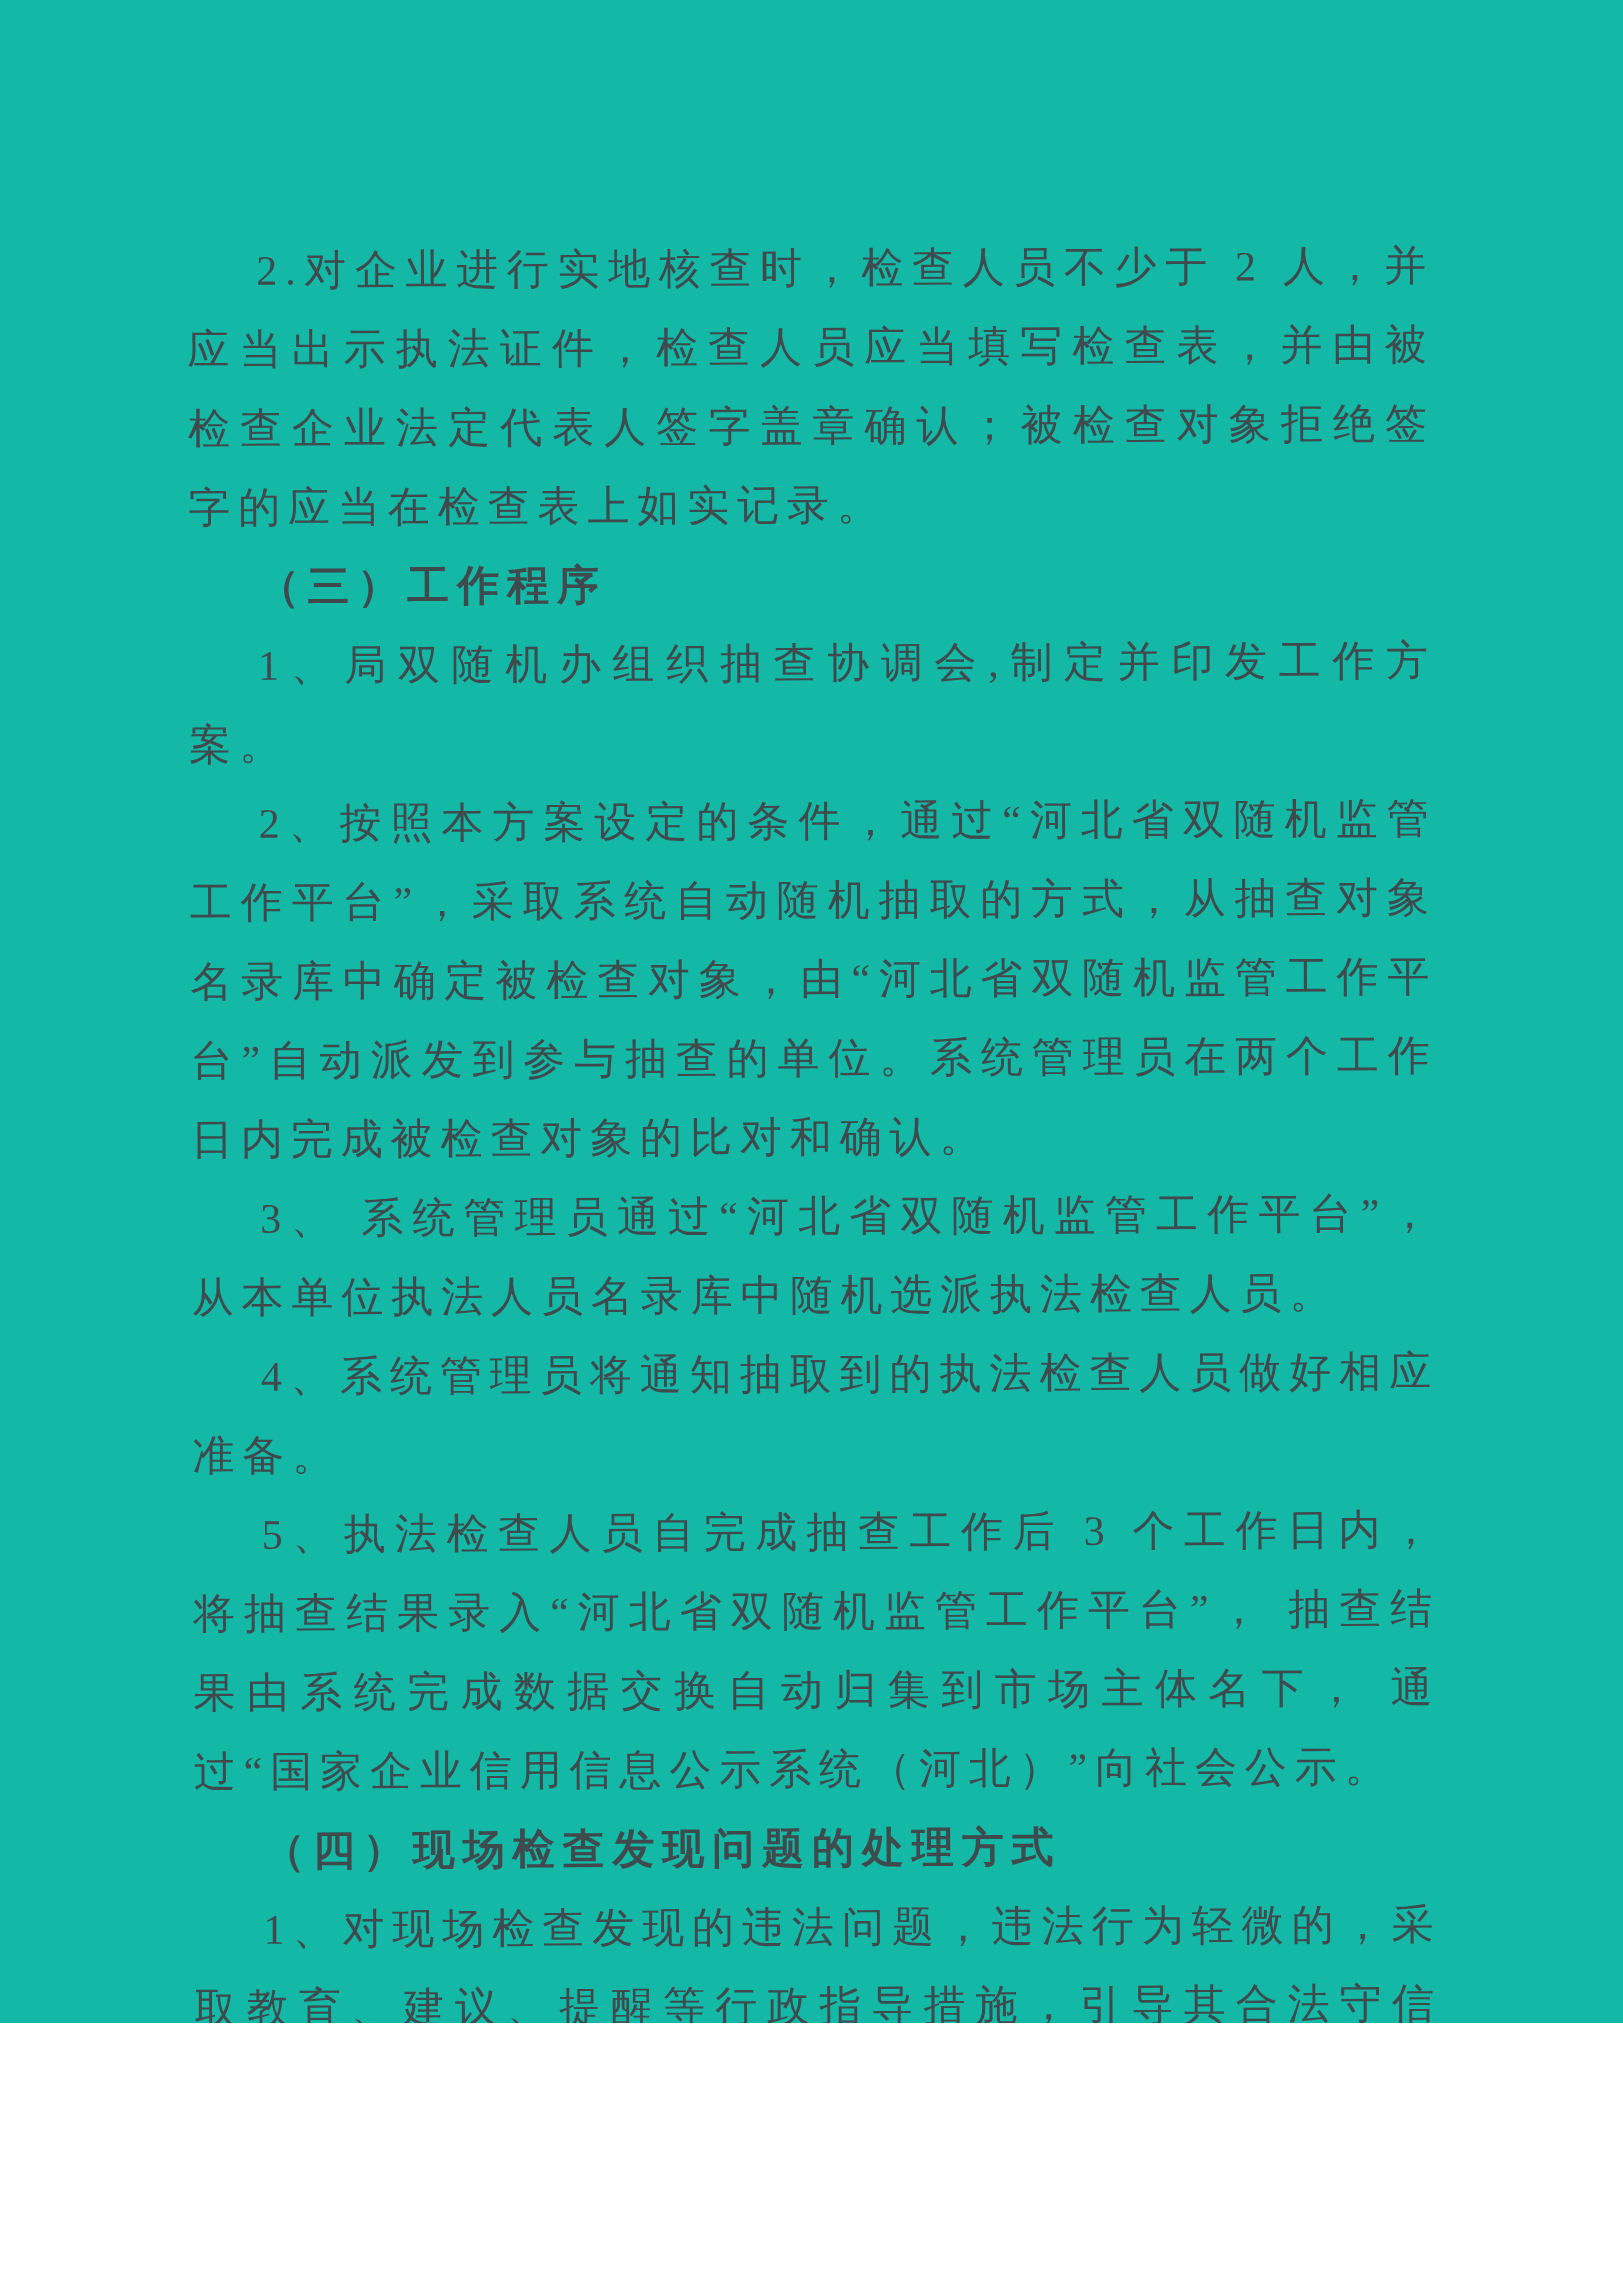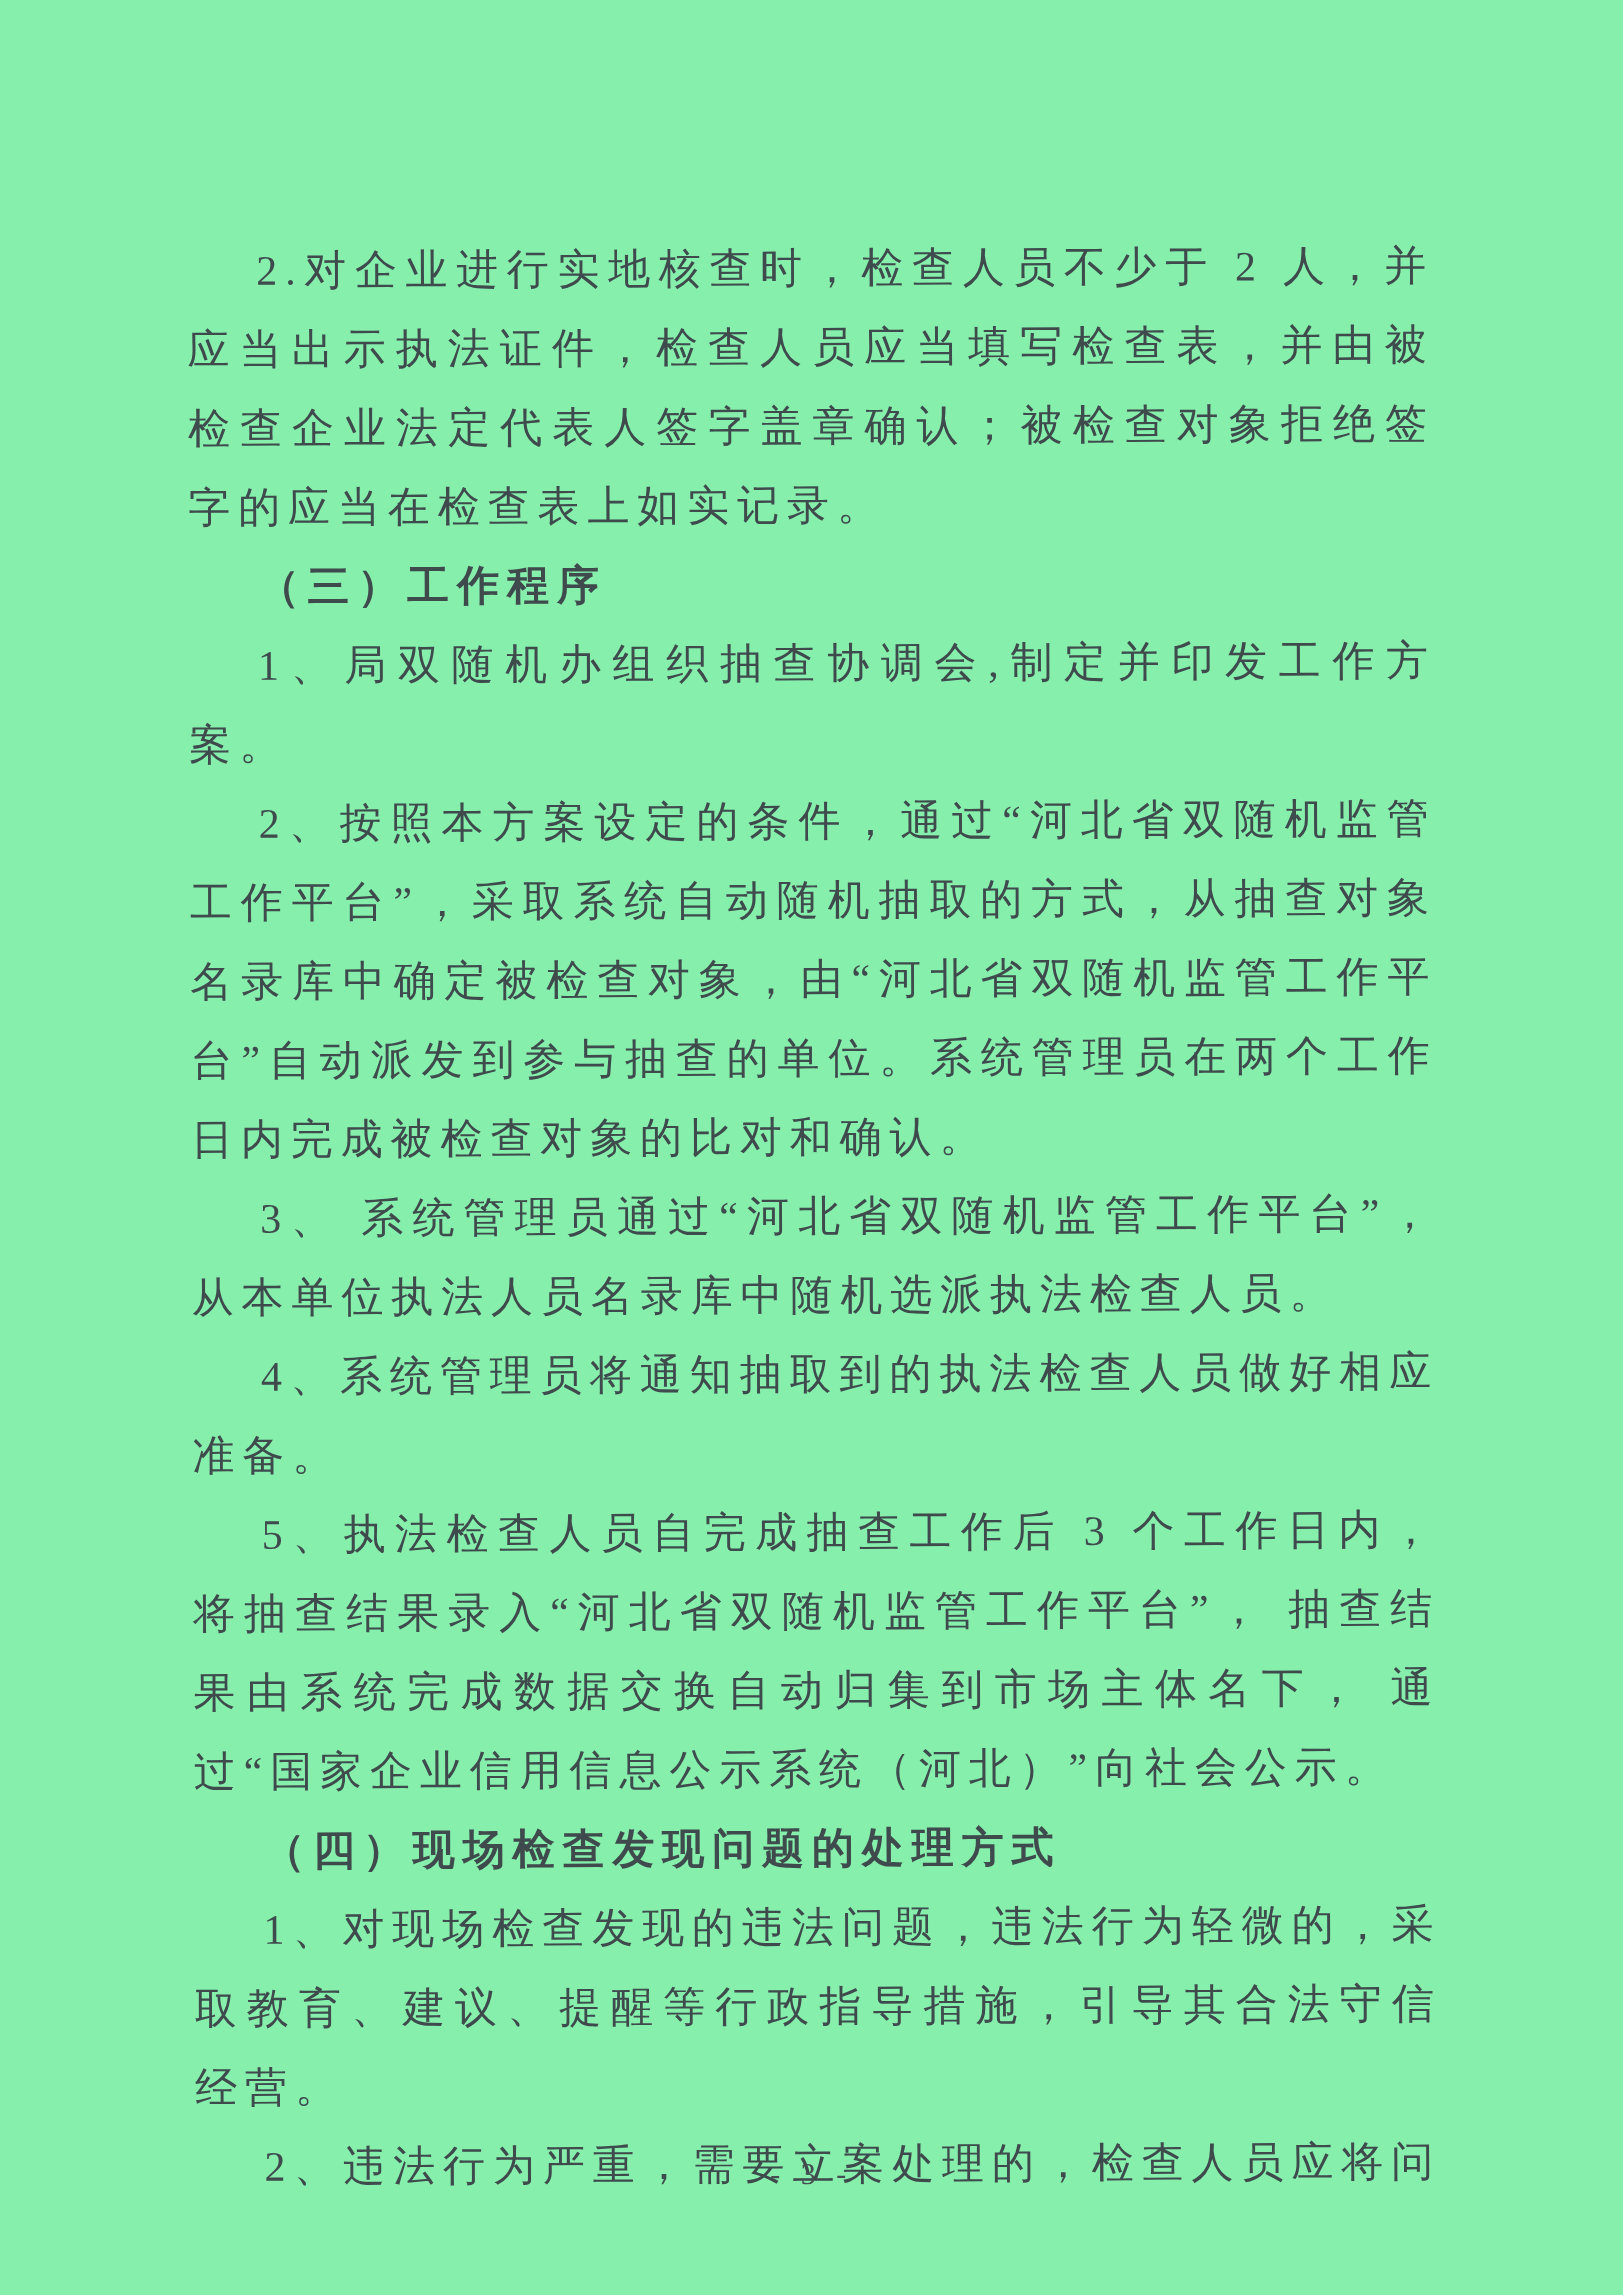--- a/index.html
+++ b/index.html
@@ -3,22 +3,22 @@
 <meta charset="utf-8">
 <style>
   html, body {
     margin: 0;
     padding: 0;
     background: #ffffff;
   }
   .page {
     position: relative;
     width: 1623px;
-    height: 2295px;
-    background: #86efac;
+    height: 2023px;
+    background: #14b8a6;
     overflow: hidden;
     font-family: "Liberation Serif", "DejaVu Serif", serif;
     color: #3f4a4d;
   }
   .sheet {
     position: absolute;
     left: 187px;
     top: 232px;
     width: 1247px;
     transform: rotate(-0.25deg);

